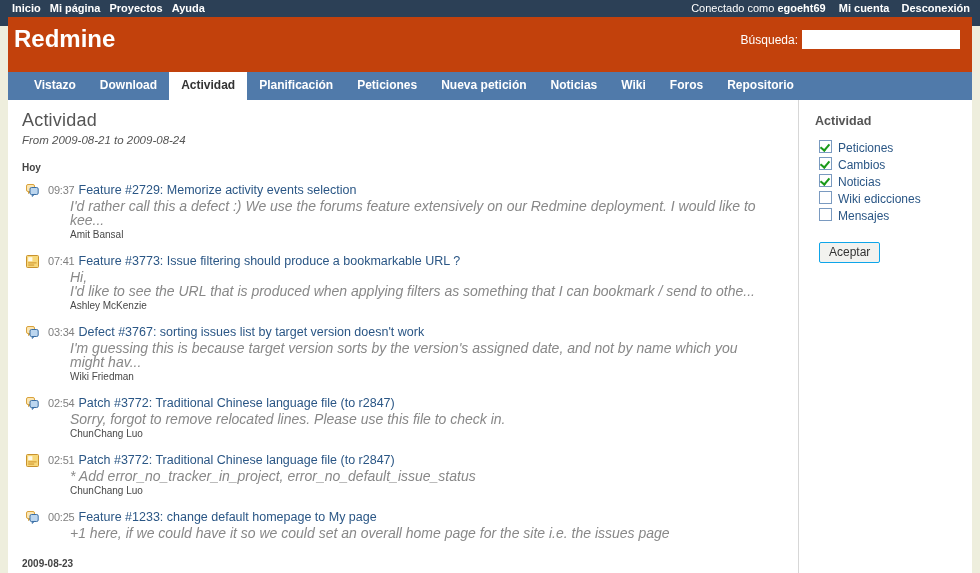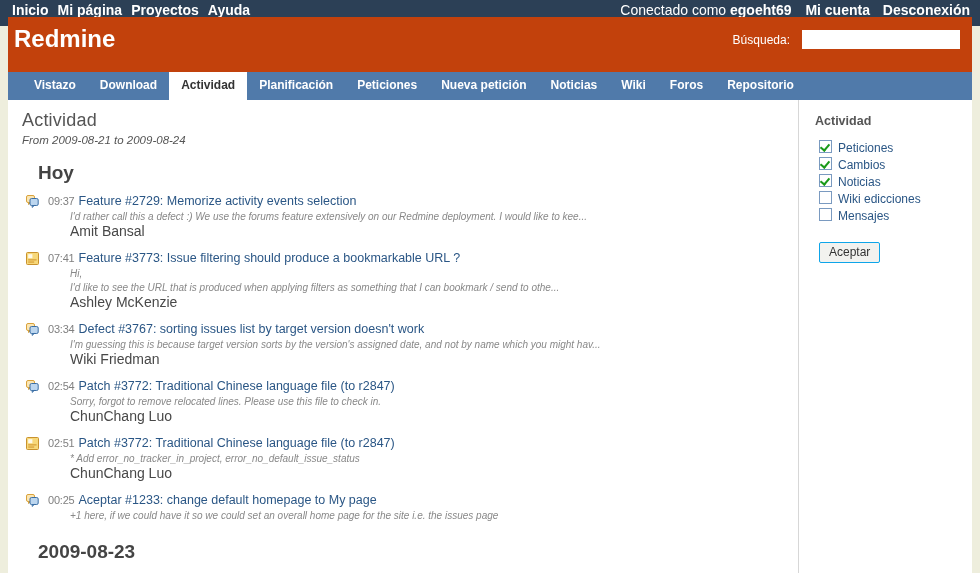--- a/index.html
+++ b/index.html
@@ -25,21 +25,21 @@
   }
 
   
   #top-menu {
     position: absolute;
     left: 0; top: 0;
     width: 980px;
     height: 26px;
     background: #2C4056;
     color: #ffffff;
-    font-size: 14px;
+    font-size: 11px;
     font-weight: bold;
   }
   #top-menu .left-links {
     position: absolute;
     left: 12px; top: 2px;
     white-space: nowrap;
   }
   #top-menu .right-links {
     position: absolute;
     right: 10px; top: 2px;
@@ -79,21 +79,21 @@
     color: #ffffff;
   }
   #quick-search {
     position: absolute;
     right: 12px; top: 13px;
     white-space: nowrap;
     font-size: 12px;
     color: #ffffff;
   }
   #quick-search label {
-    margin-right: 12px;
+    margin-right: 4px;
     vertical-align: middle;
     text-align: right;
   }
   #quick-search input {
     width: 152px;
     height: 17px;
     border: 1px solid #ffffff;
     background: #ffffff;
     vertical-align: middle;
     font-family: "Liberation Sans", sans-serif;
@@ -173,22 +173,22 @@
     color: #555555;
     letter-spacing: 0.2px;
   }
   p.subtitle {
     margin: 0 0 16px 0;
     font-style: italic;
     font-size: 11.5px;
     color: #555555;
   }
   h3.day-heading {
-    margin: 0 0 10px 16px;
-    font-size: 19px;
+    margin: 0 0 10px 0;
+    font-size: 10px;
     font-weight: bold;
     color: #444444;
   }
   h3.day-heading.next {
     margin-top: 18px;
   }
   .act-entry {
     margin: 0 0 12px 0;
     padding: 0 0 0 26px;
     position: relative;
@@ -211,28 +211,28 @@
   }
   .act-title {
     color: #2A5685;
     text-decoration: none;
     font-size: 12.5px;
   }
   .act-desc {
     margin: 1px 0 0 22px;
     font-style: italic;
     color: #888888;
-    font-size: 10px;
+    font-size: 14px;
     line-height: 14px;
     max-width: 700px;
   }
   .act-author {
     margin: 0 0 0 22px;
     color: #484848;
-    font-size: 14px;
+    font-size: 10px;
     line-height: 15px;
   }
 
   
   #sidebar h3 {
     margin: 0 0 12px 0;
     font-size: 12.5px;
     font-weight: bold;
     color: #555555;
   }
@@ -398,21 +398,21 @@
             <div class="act-desc" style="white-space: pre-line;">* Add error_no_tracker_in_project, error_no_default_issue_status</div>
             <div class="act-author">ChunChang Luo</div>
           </div>
           <div class="act-entry">
             <span class="act-icon"><svg width="13" height="13" viewBox="0 0 13 13">
                 <rect x="0.5" y="0.5" width="8" height="7" rx="1.5" fill="#fbe6b4" stroke="#d9a23c" stroke-width="1"></rect>
                 <path d="M2.5 7.5 L2.5 9.5 L4.5 7.5 Z" fill="#fbe6b4" stroke="#d9a23c" stroke-width="1" stroke-linejoin="round"></path>
                 <rect x="4" y="3.5" width="8.2" height="7" rx="1.5" fill="#bcd6ef" stroke="#3a6ea5" stroke-width="1"></rect>
                 <path d="M6.2 10.5 L6.2 12.4 L8.2 10.5 Z" fill="#bcd6ef" stroke="#3a6ea5" stroke-width="1" stroke-linejoin="round"></path>
               </svg></span>
-            <div class="act-line"><span class="act-time">00:25</span><a href="#" class="act-title">Aceptar #1233: change default homepage to My page</a></div>
+            <div class="act-line"><span class="act-time">00:25</span><a href="#" class="act-title">Feature #1233: change default homepage to My page</a></div>
             <div class="act-desc" style="white-space: pre-line;">+1 here, if we could have it so we could set an overall home page for the site i.e. the issues page</div>
           </div>
           <h3 class="day-heading next">2009-08-23</h3>
         </div>
     </div>
 
     <div id="sidebar">
       <h3>Actividad</h3>
       <div id="filter-list">
           <div class="cb-row"><span class="cb checked"></span><span class="cb-label">Peticiones</span></div>

